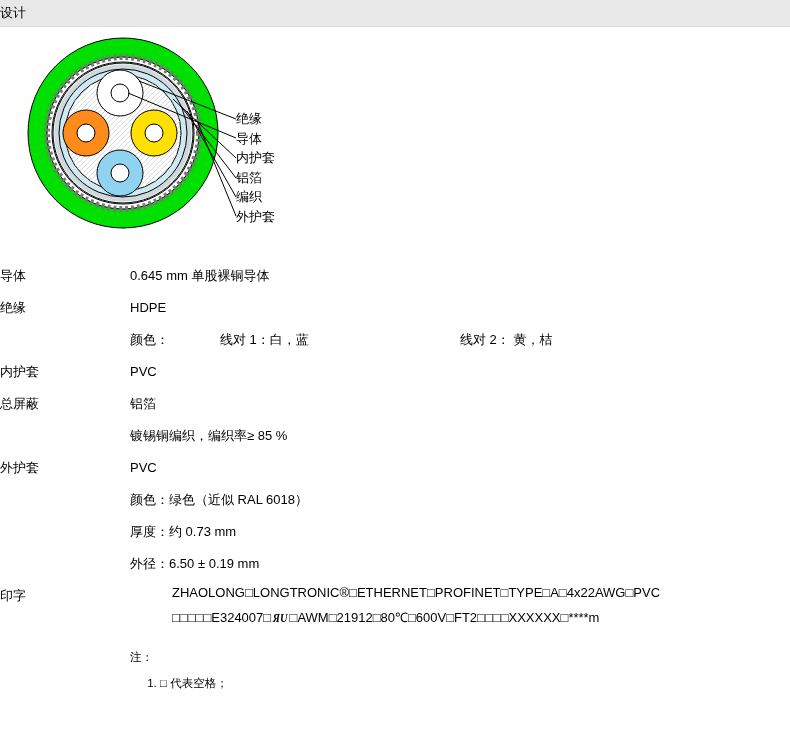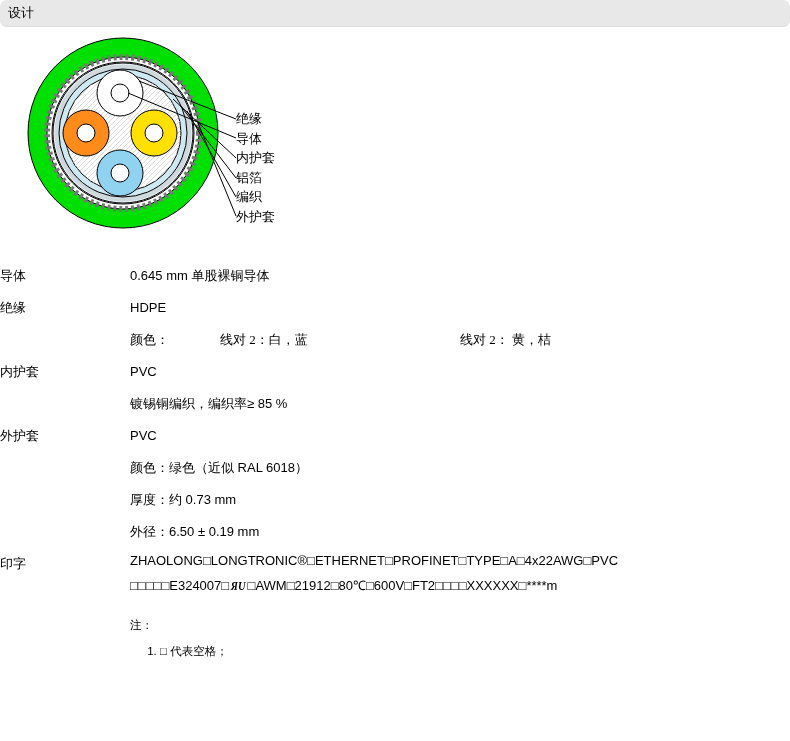--- a/index.html
+++ b/index.html
@@ -13,25 +13,24 @@
     font-family: "Liberation Sans", sans-serif;
     color: #000000;
     position: relative;
     overflow: hidden;
   }
   .header-bar {
     background: #e8e8e8;
     height: 26px;
     display: flex;
     align-items: center;
-    padding-left: 8px;
+    padding-left: 0;
     font-size: 13px;
     color: #000;
     border-bottom: 1px solid #dcdcdc;
-    border-radius: 7px;
   }
   .diagram-wrap {
     position: relative;
     height: 205px;
     margin-top: 6px;
   }
   .diagram-svg {
     position: absolute;
     left: 8px;
     top: 0;
@@ -59,30 +58,29 @@
   }
   td.label-col {
     width: 130px;
     padding-left: 10px;
   }
   td.value-col {
     padding-left: 12px;
   }
   .color-row {
     display: flex;
-    font-family: Liberation Serif, serif;
   }
   .color-row .c1 { width: 90px; }
   .color-row .c2 { width: 130px; }
   .print-block {
     line-height: 25px;
     font-size: 13px;
     max-width: 640px;
   }
-  .print-line { white-space: normal; }
+  .print-line { white-space: normal; margin-left: 42px; }
   .ul-mark {
     display: inline-block;
     font-style: italic;
     font-weight: bold;
     font-family: "Liberation Serif", serif;
     transform: scaleX(0.8);
   }
   .notes {
     margin-top: 14px;
     font-size: 11.5px;
@@ -169,28 +167,32 @@
   </tr>
   <tr>
     <td class="label-col">绝缘</td>
     <td class="value-col">HDPE</td>
   </tr>
   <tr>
     <td class="label-col"></td>
     <td class="value-col">
       <div class="color-row">
         <span class="c1">颜色：</span>
-        <span class="c2">线对 2：白，蓝</span>
+        <span class="c2">线对 1：白，蓝</span>
         <span style="padding-left:110px">线对 2： 黄，桔</span>
       </div>
     </td>
   </tr>
   <tr>
     <td class="label-col">内护套</td>
     <td class="value-col">PVC</td>
+  </tr>
+  <tr>
+    <td class="label-col">总屏蔽</td>
+    <td class="value-col">铝箔</td>
   </tr>
   <tr>
     <td class="label-col"></td>
     <td class="value-col">镀锡铜编织，编织率≥ 85 %</td>
   </tr>
   <tr>
     <td class="label-col">外护套</td>
     <td class="value-col">PVC</td>
   </tr>
   <tr>

